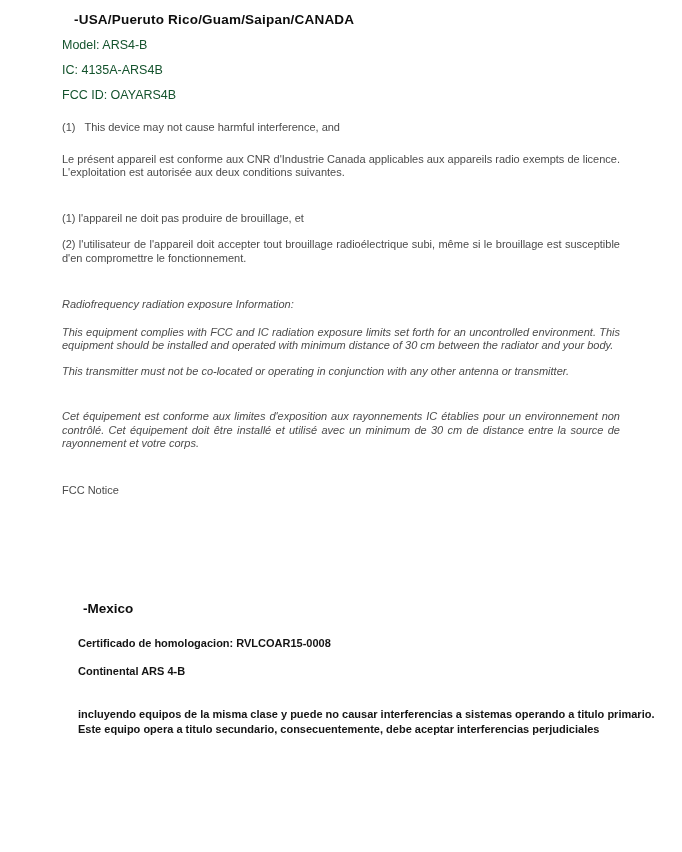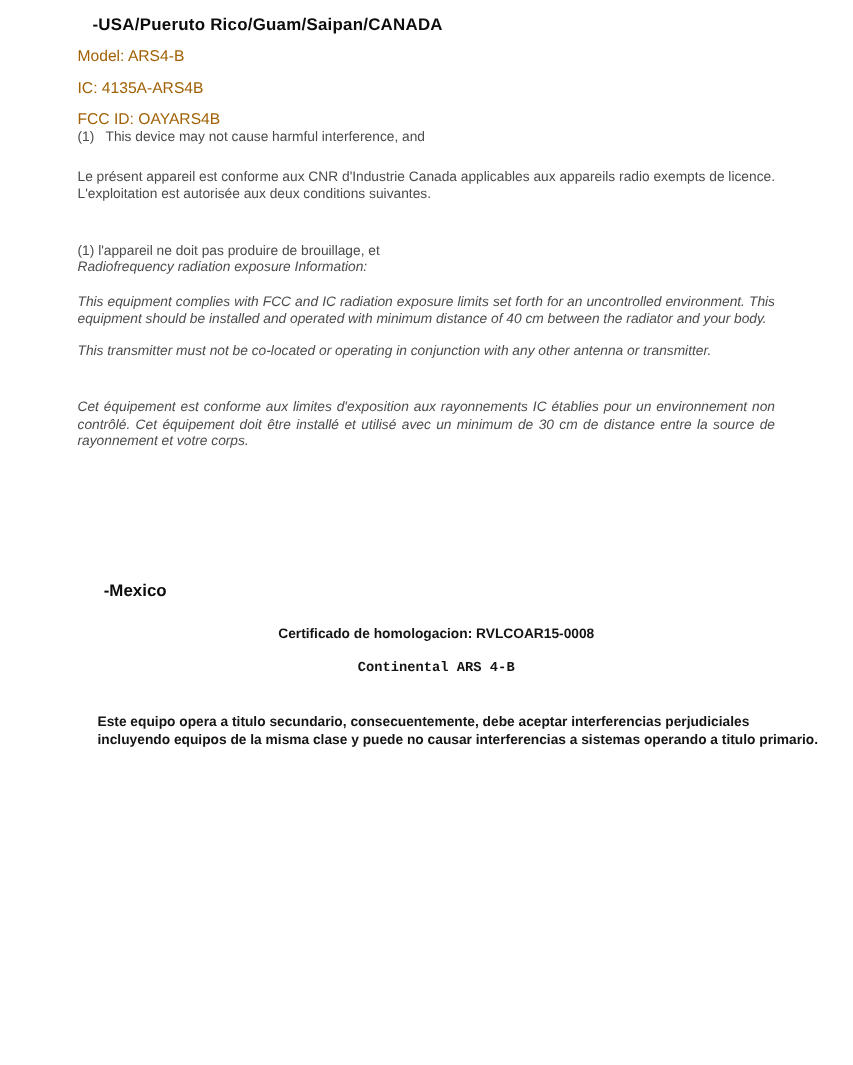--- a/index.html
+++ b/index.html
@@ -25,58 +25,57 @@
   .region-heading {
     margin: 12px 0 0 12px;
     font-size: 13.5px;
     font-weight: bold;
     color: #0d0d0d;
     letter-spacing: 0.2px;
   }
   .dev-line {
     margin-top: 11px;
     font-size: 12.5px;
-    color: #a16207;
+    color: #14532d;
     line-height: 14px;
   }
   .dev-line:first-of-type { margin-top: 13px; }
   .body-p {
     font-size: 11px;
     line-height: 13.5px;
     text-align: justify;
     color: #4b4b4b;
   }
   .left-p {
     font-size: 11px;
     line-height: 13.5px;
     text-align: left;
     color: #4b4b4b;
     white-space: pre-wrap;
   }
   .it { font-style: italic; }
-  .mt-para   { margin-top: 2px; }
+  .mt-para   { margin-top: 19px; }
   .mt-list   { margin-top: 14px; }
   .mt-block  { margin-top: 18px; }
-  .mt-sect   { }
+  .mt-sect   { margin-top: 33px; }
   .mexico-heading {
     margin: 104px 0 0 21px;
     font-size: 13.5px;
     font-weight: bold;
     color: #0d0d0d;
   }
   .mexico-line {
     margin-left: 16px;
     font-size: 11px;
     font-weight: bold;
     color: #141414;
     line-height: 13px;
-    text-align: center;
   }
   .mexico-cert { margin-top: 21px; }
-  .mexico-prod { margin-top: 15px; font-family: Liberation Mono, monospace; }
+  .mexico-prod { margin-top: 15px; }
   .mexico-notice {
     margin-top: 29px;
     margin-left: 16px;
     width: 592px;
     font-size: 11px;
     font-weight: bold;
     color: #141414;
     line-height: 14.5px;
   }
 </style>
@@ -89,31 +88,33 @@
     <div class="region-heading">-USA/Pueruto Rico/Guam/Saipan/CANADA</div>
 
     <div class="dev-line">Model: ARS4-B</div>
     <div class="dev-line">IC: 4135A-ARS4B</div>
     <div class="dev-line">FCC ID: OAYARS4B</div>
 
     <div class="left-p mt-para">(1)   This device may not cause harmful interference, and</div>
 
     <div class="body-p mt-block">Le présent appareil est conforme aux CNR d'Industrie Canada applicables aux appareils radio exempts de licence. L'exploitation est autorisée aux deux conditions suivantes.</div>
     <div class="left-p" style="margin-top:32px">(1) l'appareil ne doit pas produire de brouillage, et</div>
+    <div class="body-p" style="margin-top:13px">(2) l'utilisateur de l'appareil doit accepter tout brouillage radioélectrique subi, même si le brouillage est susceptible d'en compromettre le fonctionnement.</div>
 
     <div class="left-p it mt-sect">Radiofrequency radiation exposure Information:</div>
-    <div class="body-p it mt-list">This equipment complies with FCC and IC radiation exposure limits set forth for an uncontrolled environment. This equipment should be installed and operated with minimum distance of 40 cm between the radiator and your body.</div>
+    <div class="body-p it mt-list">This equipment complies with FCC and IC radiation exposure limits set forth for an uncontrolled environment. This equipment should be installed and operated with minimum distance of 30 cm between the radiator and your body.</div>
     <div class="body-p it" style="margin-top:12px">This transmitter must not be co-located or operating in conjunction with any other antenna or transmitter.</div>
 
     <div class="body-p it" style="margin-top:32px">Cet équipement est conforme aux limites d'exposition aux rayonnements IC établies pour un environnement non contrôlé. Cet équipement doit être installé et utilisé avec un minimum de 30 cm de distance entre la source de rayonnement et votre corps.</div>
 
+    <div class="left-p mt-sect">FCC Notice</div>
 
     <div class="mexico-heading">-Mexico</div>
     <div class="mexico-line mexico-cert">Certificado de homologacion: RVLCOAR15-0008</div>
     <div class="mexico-line mexico-prod">Continental ARS 4-B</div>
 
     <div class="mexico-notice">
+      <div>incluyendo equipos de la misma clase y puede no causar interferencias a sistemas operando a titulo primario.</div>
       <div>Este equipo opera a titulo secundario, consecuentemente, debe aceptar interferencias perjudiciales</div>
-      <div>incluyendo equipos de la misma clase y puede no causar interferencias a sistemas operando a titulo primario.</div>
     </div>
 
   </div>
 </div>
 
 </body></html>

